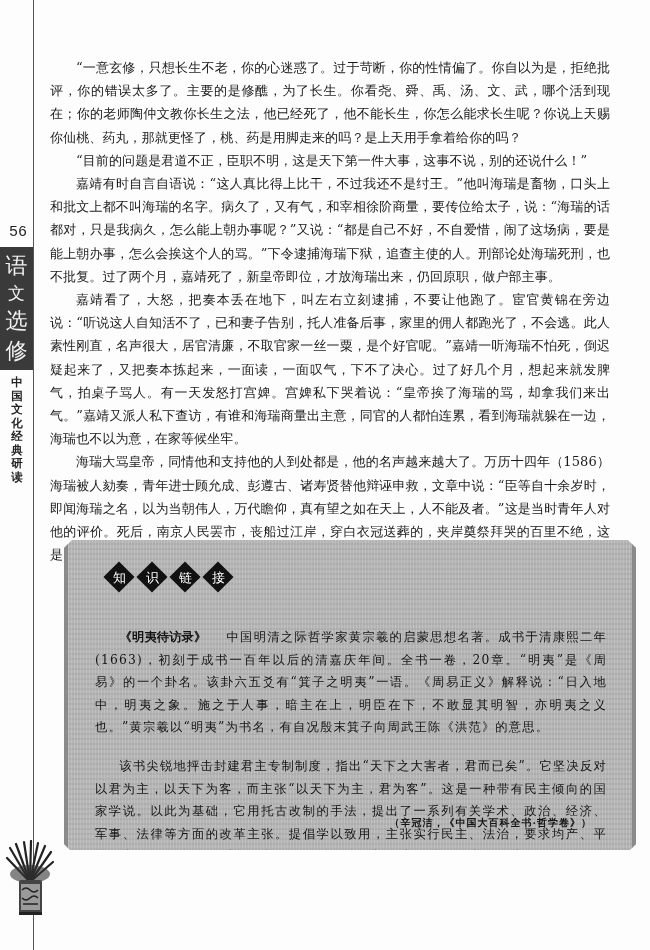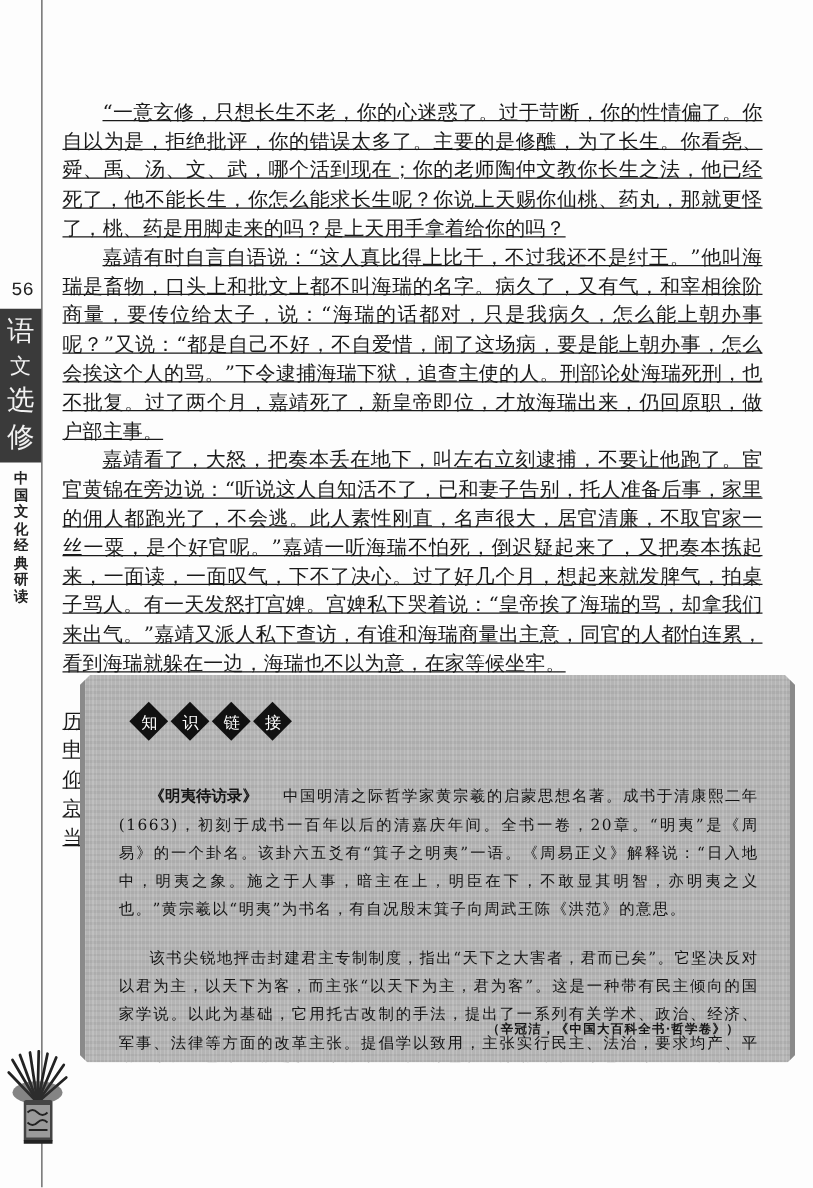--- a/index.html
+++ b/index.html
@@ -33,24 +33,23 @@
       position: absolute; left: 4px; top: 376px; width: 26px;
       display: flex; flex-direction: column; align-items: center;
     }
     .course-title span {
       font-size: 11.5px; line-height: 13.5px; font-weight: bold; color: #222;
     }
     .brush-pot {
       position: absolute; left: 4px; top: 840px; width: 52px; height: 80px;
     }
     .main-text {
-      position: absolute; left: 50px; top: 78px; width: 560px;
-      font-size: 16px; line-height: 23.2px; letter-spacing: 0.1px;
+      position: absolute; left: 50px; top: 56px; width: 560px;
+      font-size: 13px; line-height: 23.2px; letter-spacing: 0.1px;
       text-align: justify;
-      text-decoration: underline;
     }
     .main-text p { margin: 0; text-indent: 2em; }
     .knowledge-box {
       position: absolute; left: 64px; top: 540px; width: 572px; height: 310px;
       background: #b9b9b9;
       background-image:
         repeating-linear-gradient(90deg, rgba(255,255,255,0.06) 0 1px, rgba(0,0,0,0.04) 1px 3px),
         repeating-linear-gradient(0deg, rgba(0,0,0,0.03) 0 2px, rgba(255,255,255,0.04) 2px 5px);
       border-left: 4px solid #8a8a8a;
       border-right: 4px solid #8a8a8a;
@@ -126,20 +125,21 @@
     <ellipse cx="26" cy="34" rx="20" ry="9" fill="#333" opacity="0.6"></ellipse>
     <rect x="15" y="40" width="23" height="34" rx="2" fill="#444"></rect>
     <rect x="17" y="44" width="19" height="26" fill="#9a9a9a"></rect>
     <path d="M18 50 q4 -4 8 0 t8 0 M18 58 q4 4 8 0 t8 0 M19 64 h15" stroke="#222" stroke-width="1.5" fill="none"></path>
     <rect x="15" y="72" width="23" height="3" fill="#222"></rect>
   </svg>
 </div>
 
 <div class="main-text">
   <p>“一意玄修，只想长生不老，你的心迷惑了。过于苛断，你的性情偏了。你自以为是，拒绝批评，你的错误太多了。主要的是修醮，为了长生。你看尧、舜、禹、汤、文、武，哪个活到现在；你的老师陶仲文教你长生之法，他已经死了，他不能长生，你怎么能求长生呢？你说上天赐你仙桃、药丸，那就更怪了，桃、药是用脚走来的吗？是上天用手拿着给你的吗？</p>
+  <p>“目前的问题是君道不正，臣职不明，这是天下第一件大事，这事不说，别的还说什么！”</p>
   <p>嘉靖有时自言自语说：“这人真比得上比干，不过我还不是纣王。”他叫海瑞是畜物，口头上和批文上都不叫海瑞的名字。病久了，又有气，和宰相徐阶商量，要传位给太子，说：“海瑞的话都对，只是我病久，怎么能上朝办事呢？”又说：“都是自己不好，不自爱惜，闹了这场病，要是能上朝办事，怎么会挨这个人的骂。”下令逮捕海瑞下狱，追查主使的人。刑部论处海瑞死刑，也不批复。过了两个月，嘉靖死了，新皇帝即位，才放海瑞出来，仍回原职，做户部主事。</p>
   <p>嘉靖看了，大怒，把奏本丢在地下，叫左右立刻逮捕，不要让他跑了。宦官黄锦在旁边说：“听说这人自知活不了，已和妻子告别，托人准备后事，家里的佣人都跑光了，不会逃。此人素性刚直，名声很大，居官清廉，不取官家一丝一粟，是个好官呢。”嘉靖一听海瑞不怕死，倒迟疑起来了，又把奏本拣起来，一面读，一面叹气，下不了决心。过了好几个月，想起来就发脾气，拍桌子骂人。有一天发怒打宫婢。宫婢私下哭着说：“皇帝挨了海瑞的骂，却拿我们来出气。”嘉靖又派人私下查访，有谁和海瑞商量出主意，同官的人都怕连累，看到海瑞就躲在一边，海瑞也不以为意，在家等候坐牢。</p>
   <p>海瑞大骂皇帝，同情他和支持他的人到处都是，他的名声越来越大了。万历十四年（1586）海瑞被人劾奏，青年进士顾允成、彭遵古、诸寿贤替他辩诬申救，文章中说：“臣等自十余岁时，即闻海瑞之名，以为当朝伟人，万代瞻仰，真有望之如在天上，人不能及者。”这是当时青年人对他的评价。死后，南京人民罢市，丧船过江岸，穿白衣冠送葬的，夹岸奠祭拜哭的百里不绝，这是当时人民对他的评价。</p>
 </div>
 
 <div class="knowledge-box">
   <div class="badge-row">
     <div class="badge">
         <span>知</span>
       </div>

